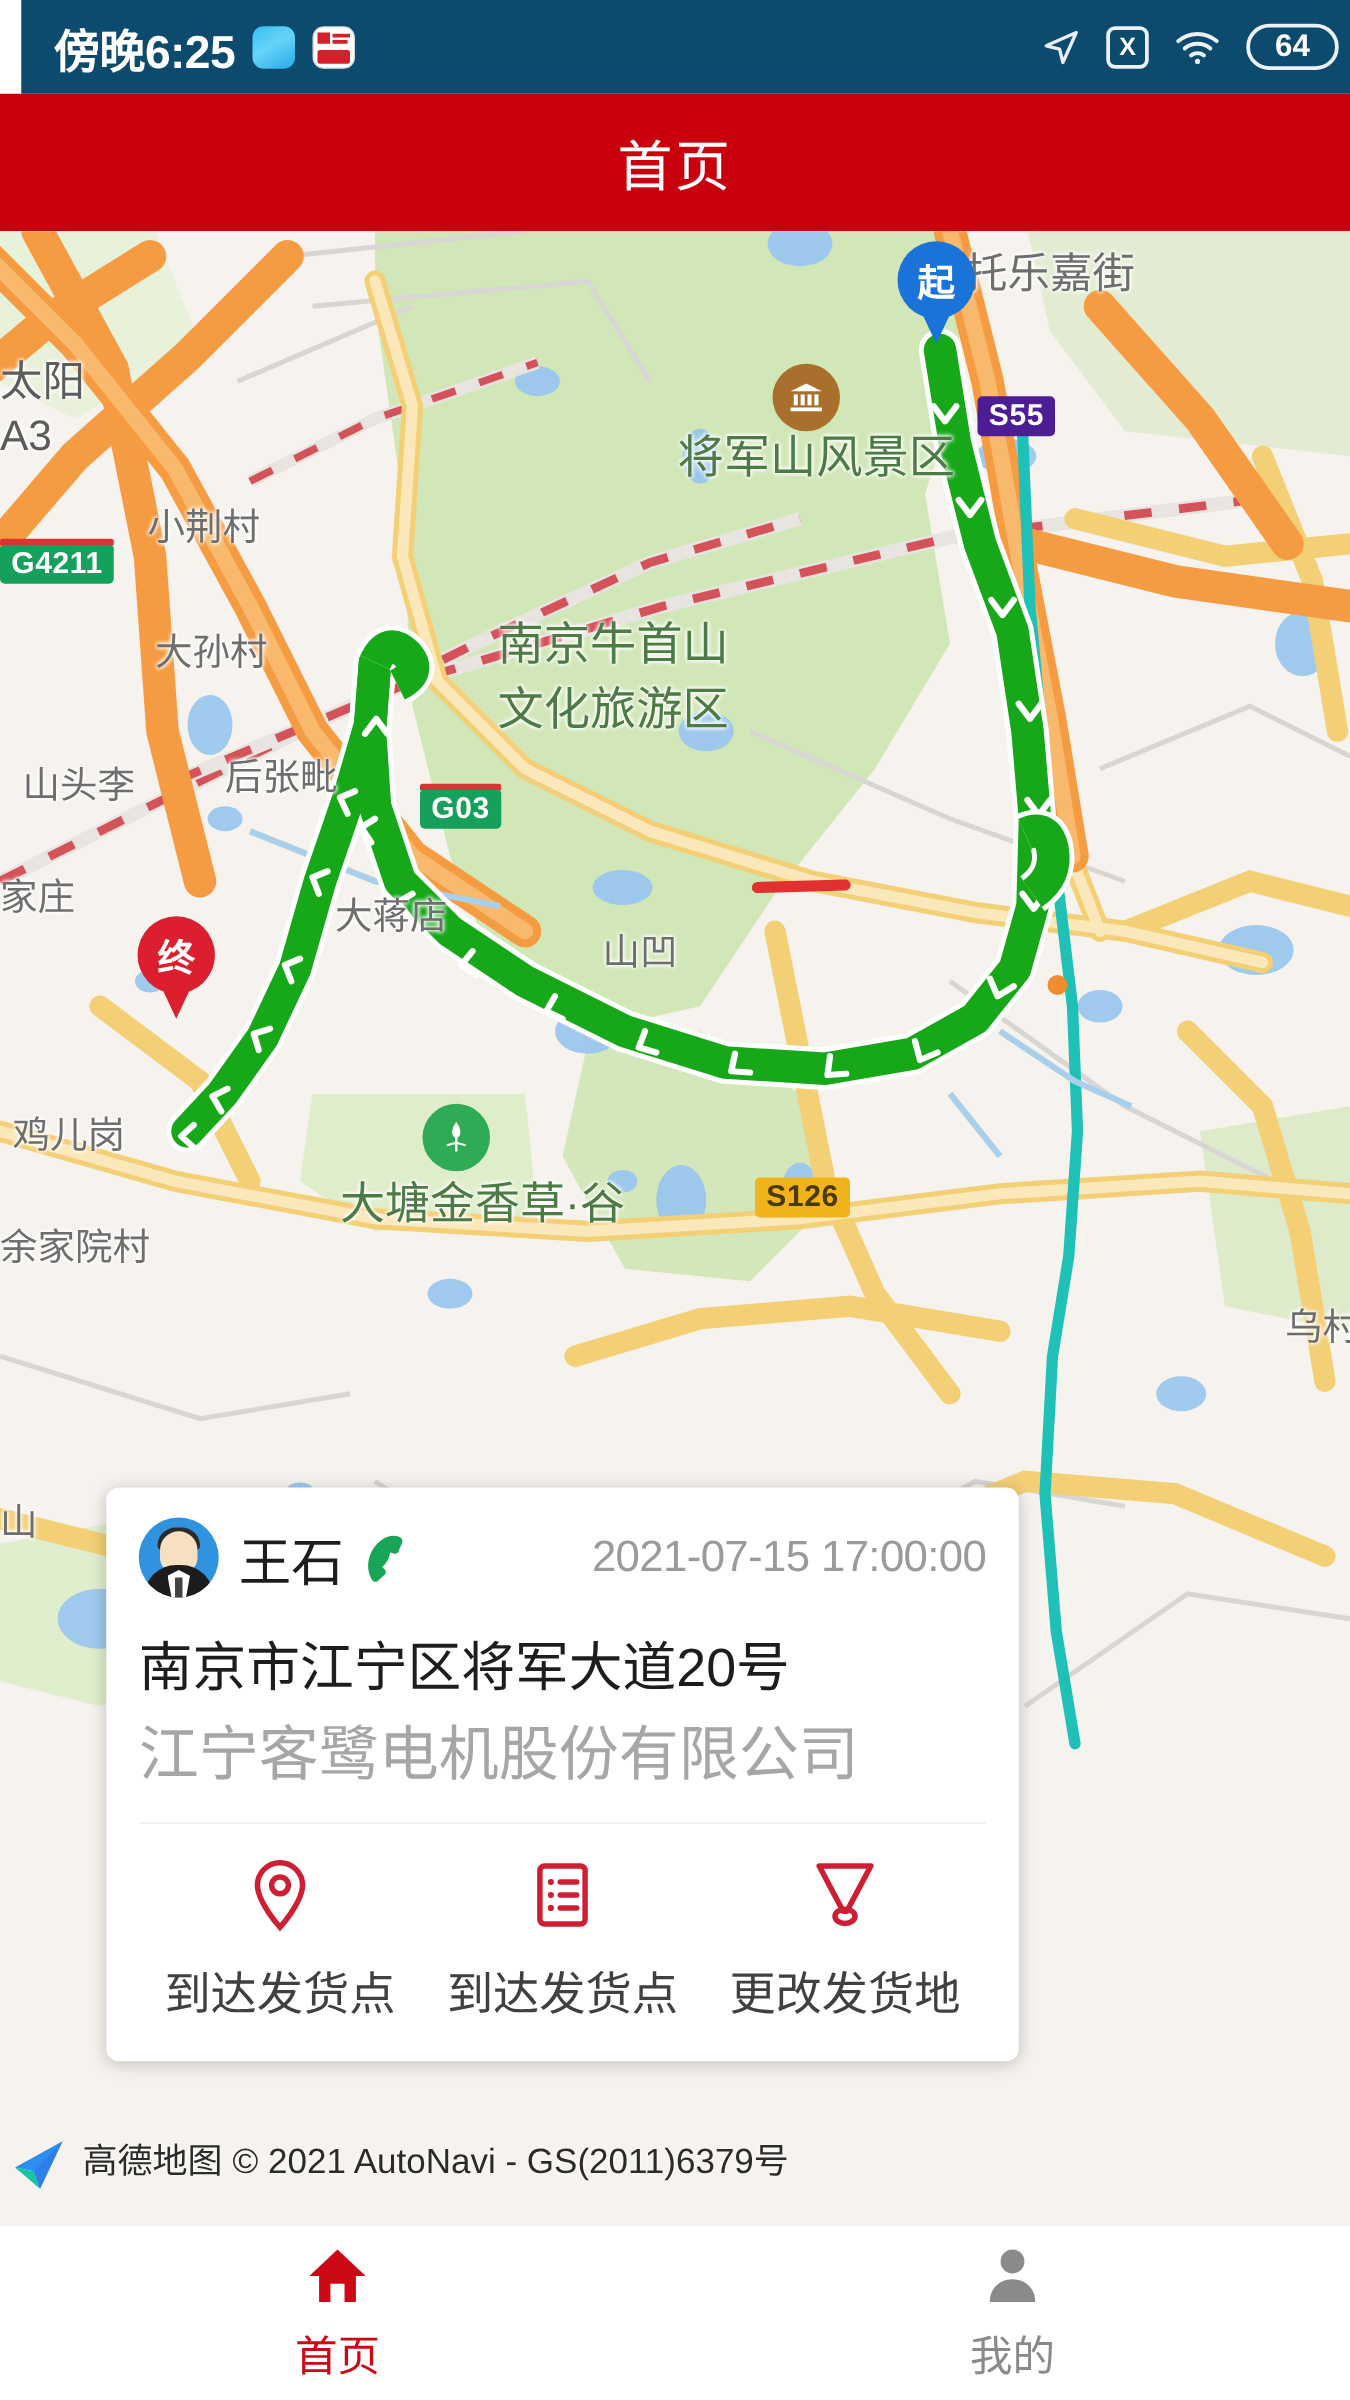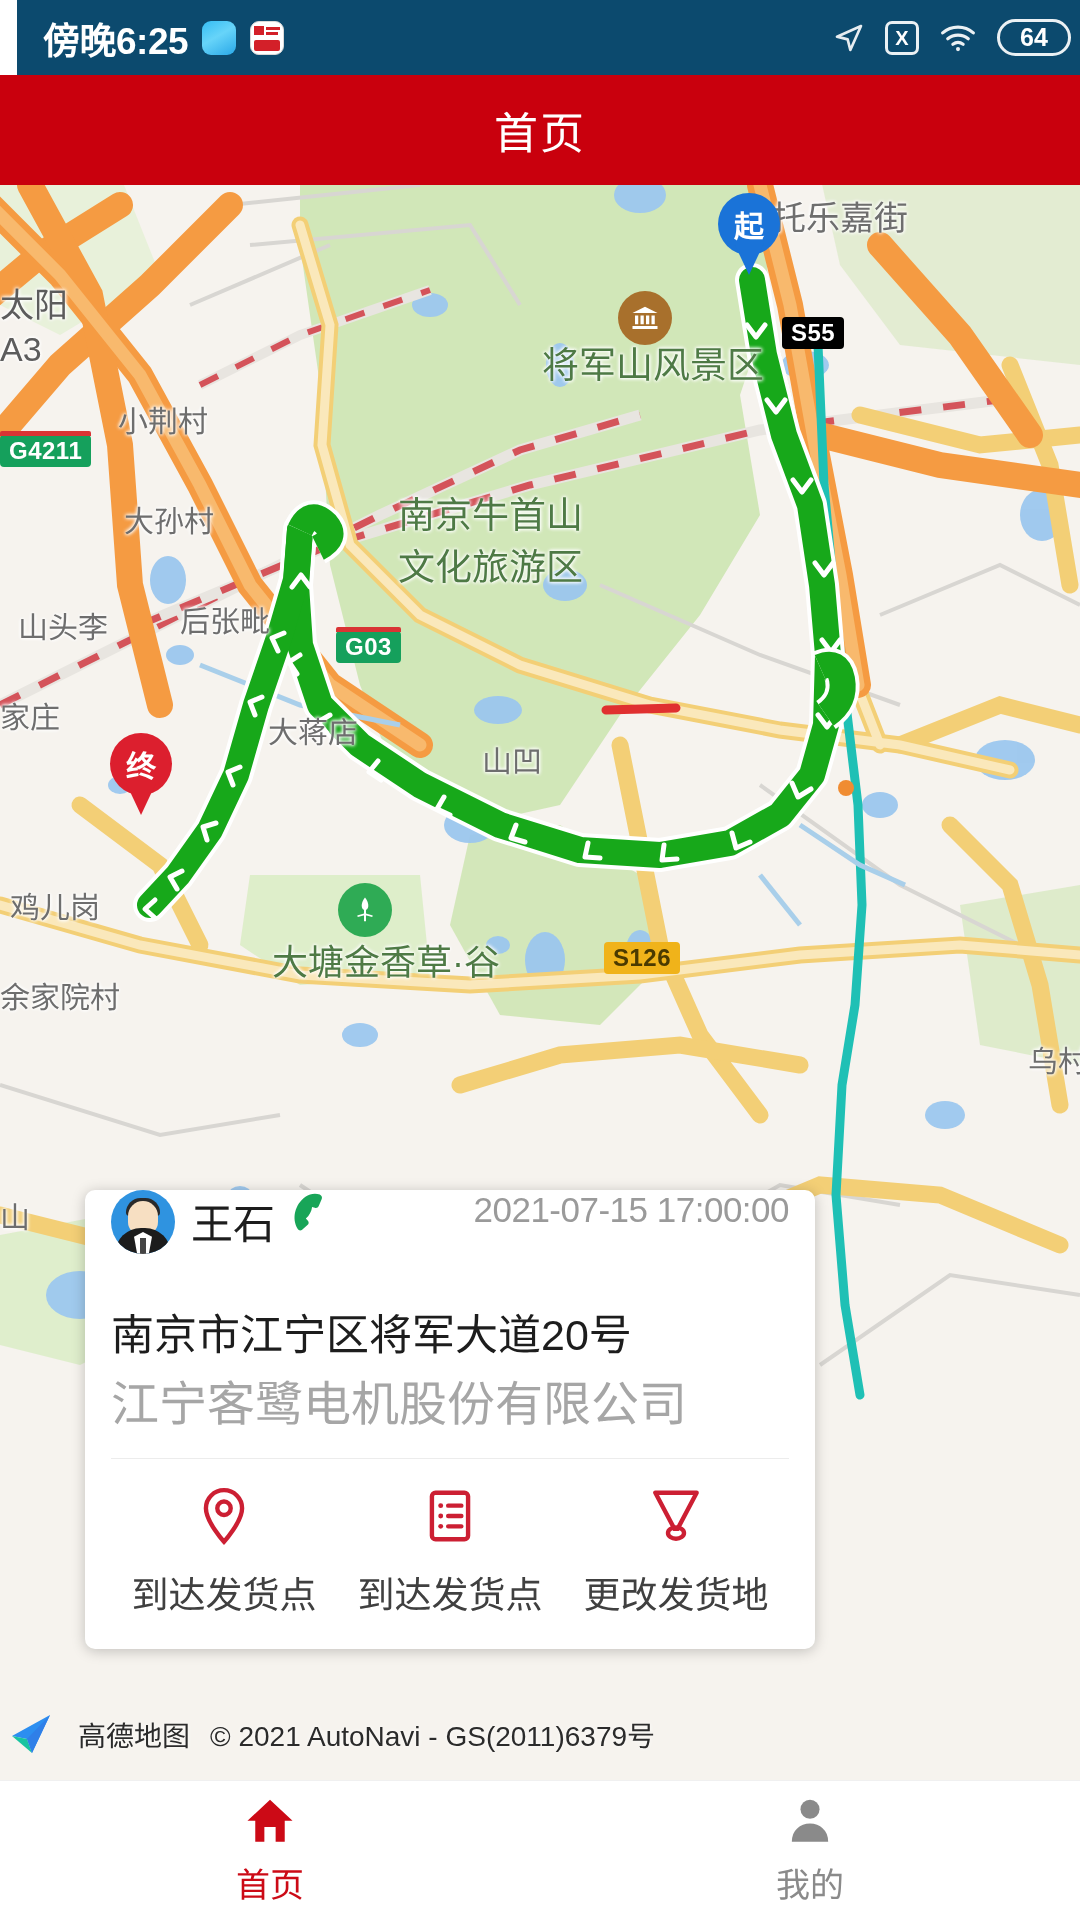--- a/index.html
+++ b/index.html
@@ -78,21 +78,21 @@
     position:absolute; color:#6e6e6e; font-size:30px; white-space:nowrap;
     text-shadow:0 0 4px #fff,0 0 4px #fff,0 0 3px #fff;
     pointer-events:none;
   }
   .map-label.green{ color:#4e7a45; }
   .map-label.big{ font-size:34px; color:#5c5c5c; }
   .shield{
     position:absolute; font-size:24px; font-weight:bold; color:#fff;
     padding:2px 9px; border-radius:4px; letter-spacing:0.5px;
   }
-  .shield.green{ background:#000000; }
+  .shield.green{ background:#4c1d95; }
   .shield.yellow{ background:#f0b31a; color:#4a3a00; }
   .shield.gyr{ background:#15a05c; }
   .shield.gyr::before{
     content:""; position:absolute; left:0; right:0; top:-4px; height:5px;
     background:#d93434; border-radius:2px 2px 0 0;
   }
 
   .pin{
     position:absolute; width:62px; height:80px;
   }
@@ -114,37 +114,37 @@
     position:absolute; width:54px; height:54px; border-radius:50%;
     display:flex; align-items:center; justify-content:center;
     font-size:30px; color:#fff;
   }
   .poi-ico.brown{ background:#a8702c; }
   .poi-ico.greenp{ background:#2fab55; }
 
   
   .attrib{
     position:absolute; left:0; bottom:18px; width:760px; height:56px;
-    display:flex; align-items:center; gap:20px; padding-left:6px;
+    display:flex; align-items:flex-start; gap:8px; padding-left:6px;
   }
   .attrib .logo{ width:52px; height:52px; }
   .attrib .txt{
     font-size:28px; color:#2b2b2b; white-space:nowrap;
     text-shadow:0 0 4px rgba(255,255,255,.9);
   }
 
   
   .card{
     position:absolute; left:85px; top:1190px; width:730px;
     background:#fff; border-radius:10px;
     box-shadow:0 2px 14px rgba(0,0,0,.22);
     padding:0 26px;
   }
   .card-head{
-    display:flex; height:112px;
+    display:flex; align-items:center; height:112px;
   }
   .avatar{
     width:64px; height:64px; border-radius:50%;
     background:#2f93e0; position:relative; overflow:hidden; flex:none;
   }
   .avatar .head{
     position:absolute; left:50%; top:11px; transform:translateX(-50%);
     width:30px; height:34px; border-radius:15px 15px 13px 13px; background:#f7dfc2;
   }
   .avatar .hair{

